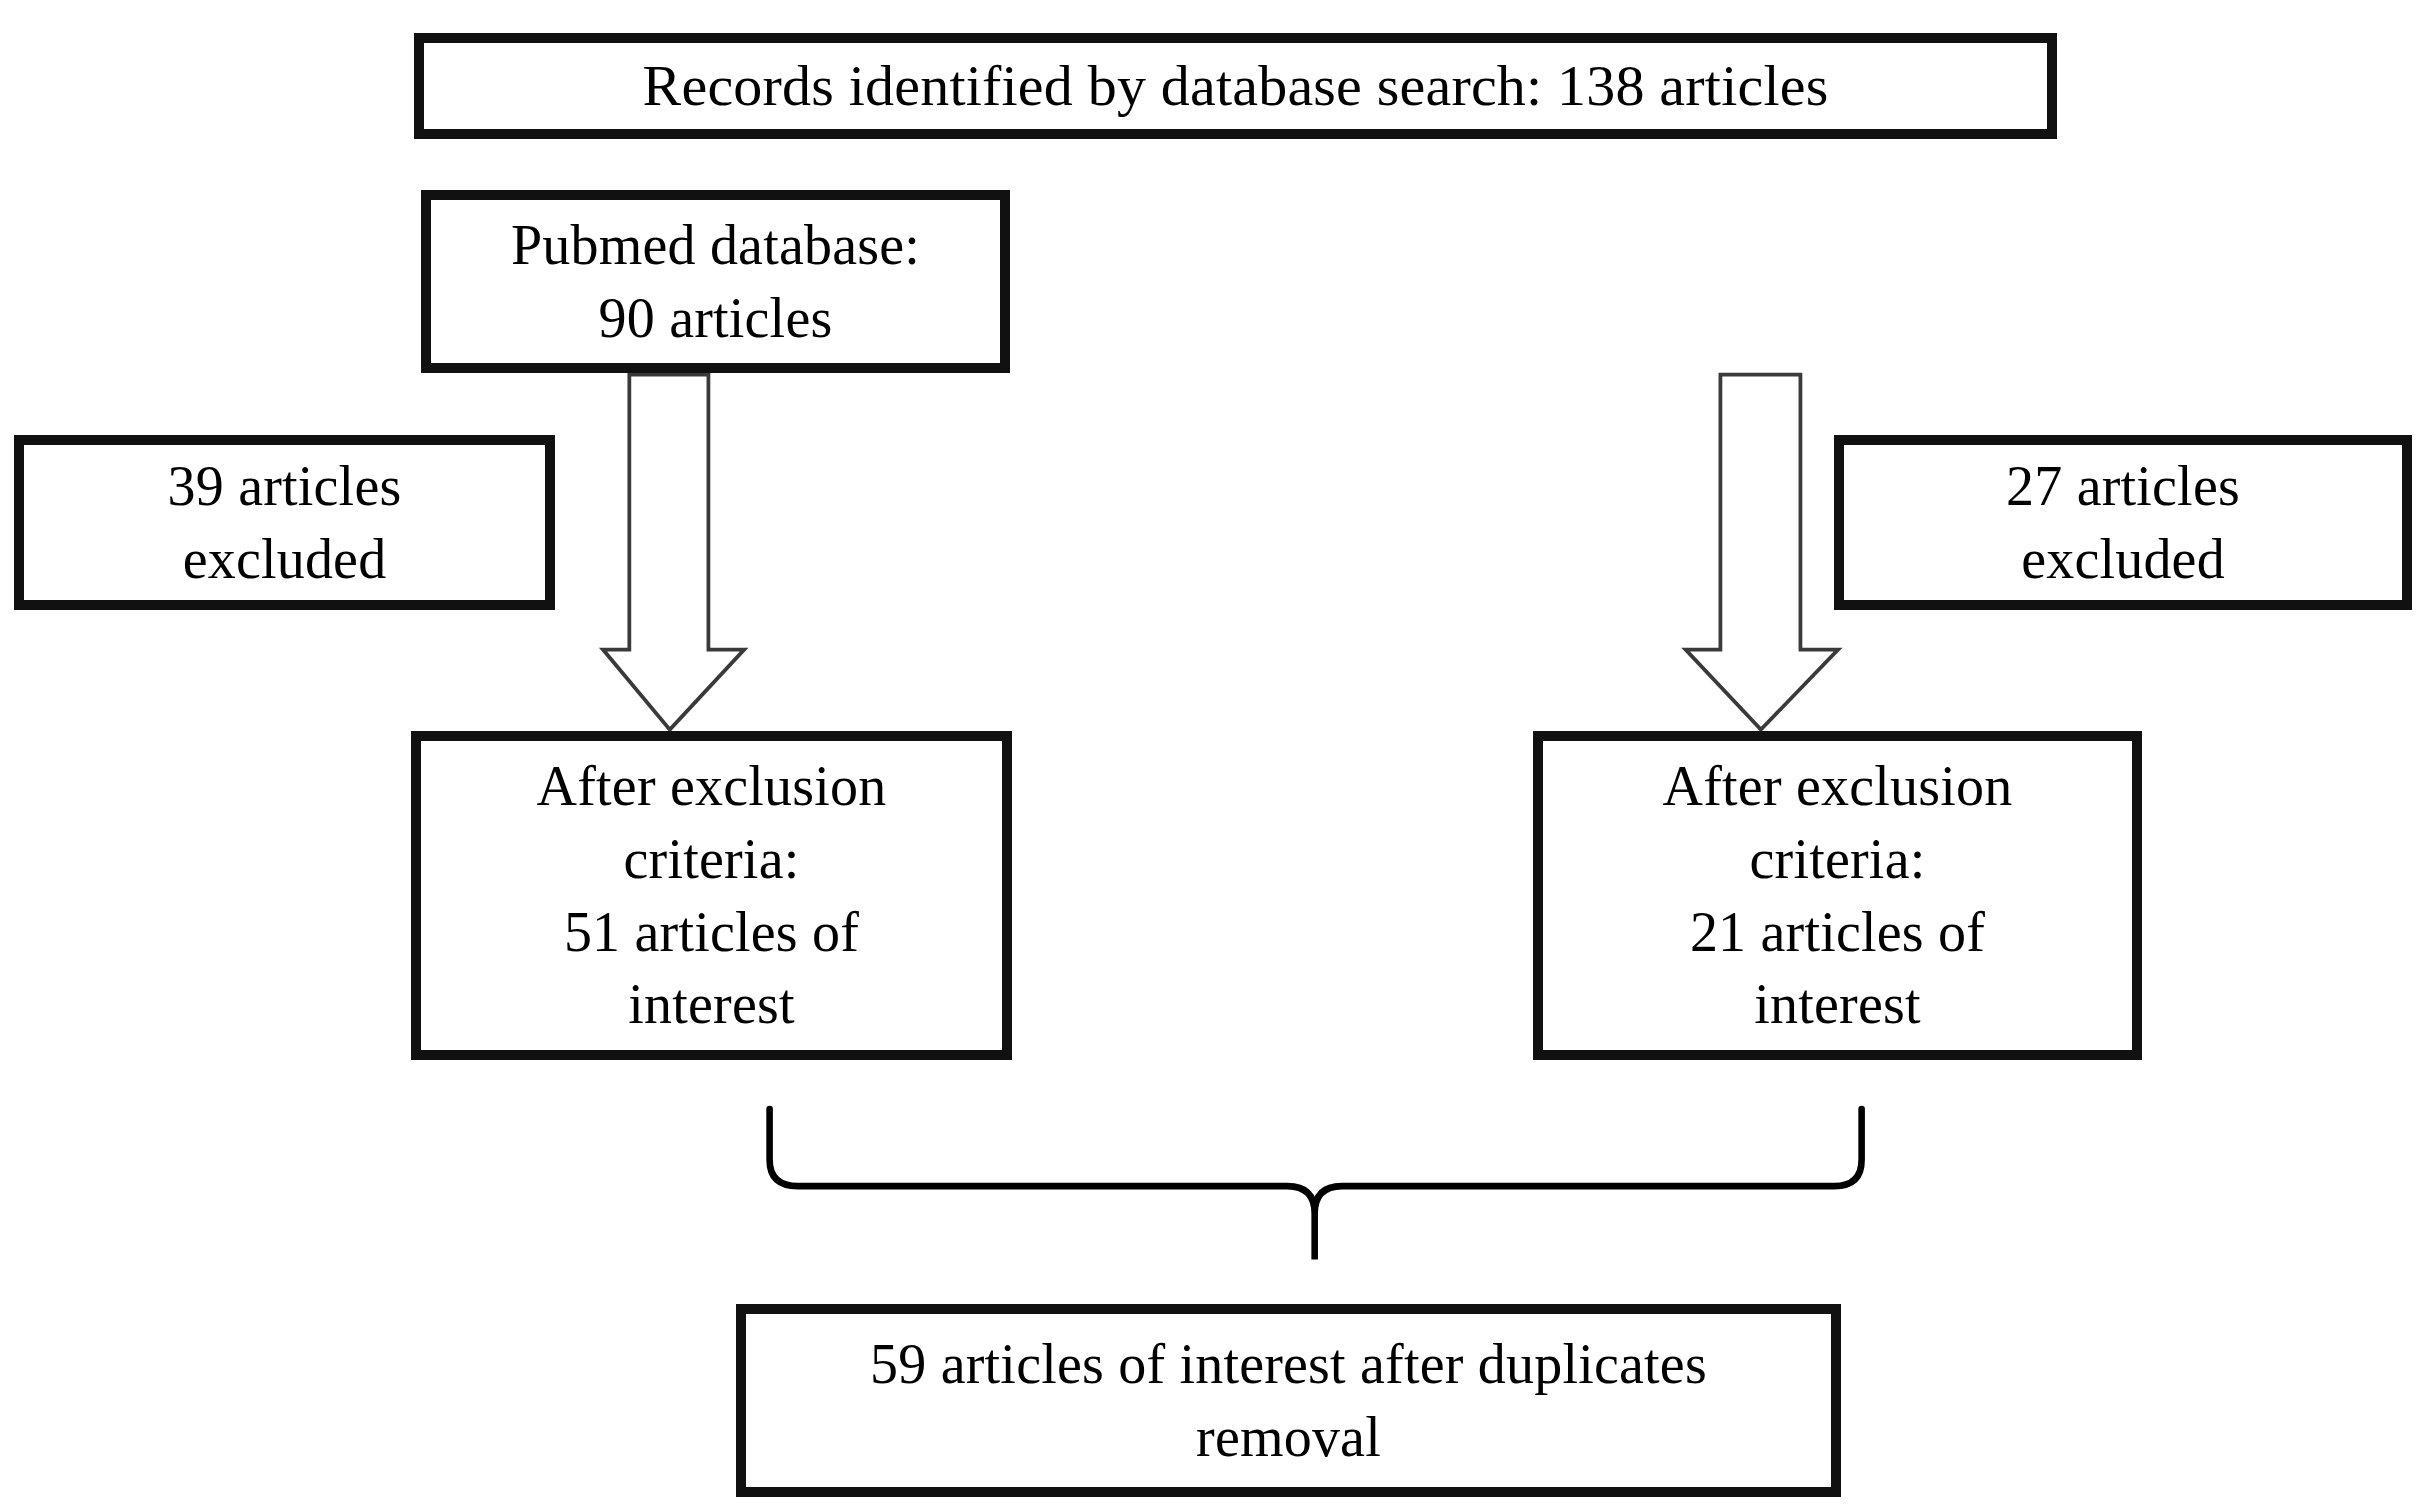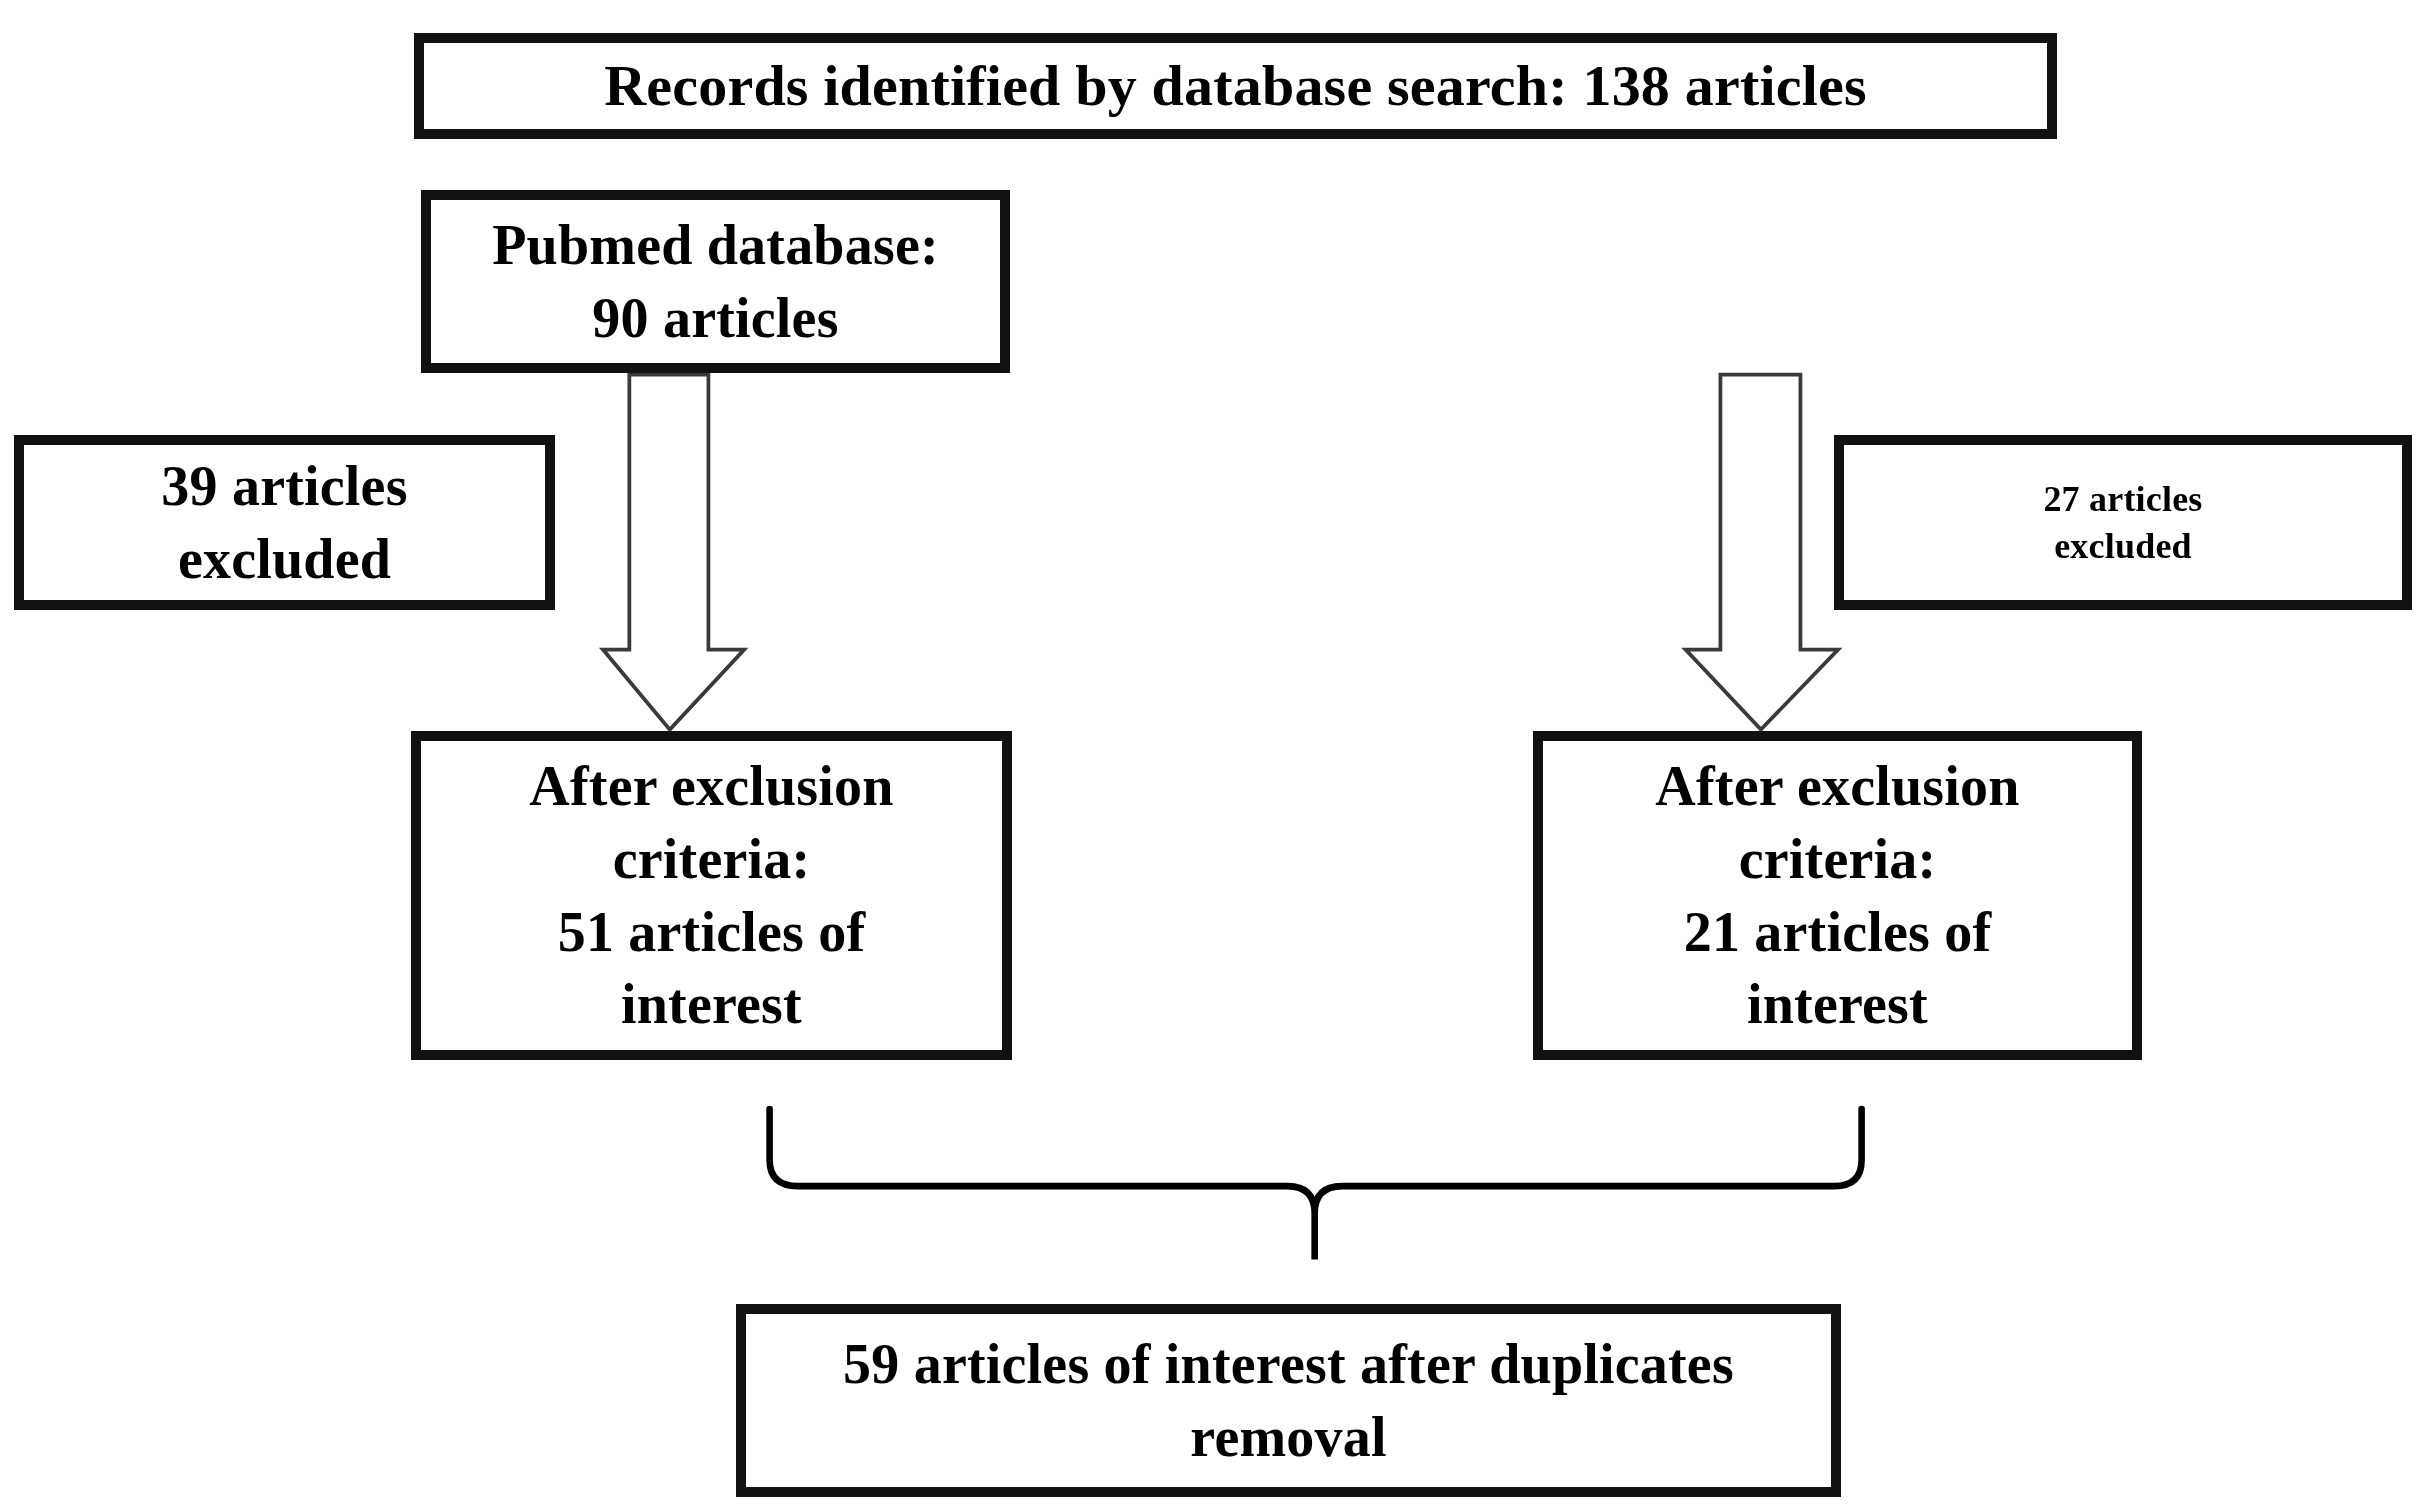--- a/index.html
+++ b/index.html
@@ -24,35 +24,34 @@
     box-sizing: border-box;
     background: #ffffff;
     border: 10.4px solid #111111;
     display: flex;
     align-items: center;
     justify-content: center;
     text-align: center;
     line-height: 1.30;
     white-space: pre-line;
     letter-spacing: 0.2px;
-    font-weight: bold;
   }
   .node-text {
     display: block;
     width: 100%;
     padding: 0 13px;
     box-sizing: border-box;
   }
 
   
   #node-top          { left: 414px;  top: 33px;   width: 1643px; height: 106px; font-size: 58px; }
   #node-pubmed       { left: 421px;  top: 190px;  width: 589px;  height: 183px; font-size: 56px; align-items: center; }
   #node-scopus       { left: 1533px; top: 190px;  width: 529px;  height: 183px; font-size: 56px; }
   #node-excl-left    { left: 14px;   top: 435px;  width: 541px;  height: 175px; font-size: 56px; }
-  #node-excl-right   { left: 1834px; top: 435px;  width: 578px;  height: 175px; font-size: 36px; }
+  #node-excl-right   { left: 1834px; top: 435px;  width: 578px;  height: 175px; font-size: 56px; }
   #node-after-left   { left: 411px;  top: 731px;  width: 601px;  height: 329px; font-size: 56px; }
   #node-after-right  { left: 1533px; top: 731px;  width: 609px;  height: 329px; font-size: 56px; }
   #node-final        { left: 736px;  top: 1304px; width: 1105px; height: 193px; font-size: 56px; text-align: center; }
 
   
   #connectors {
     position: absolute;
     left: 0;
     top: 0;
     width: 2426px;

